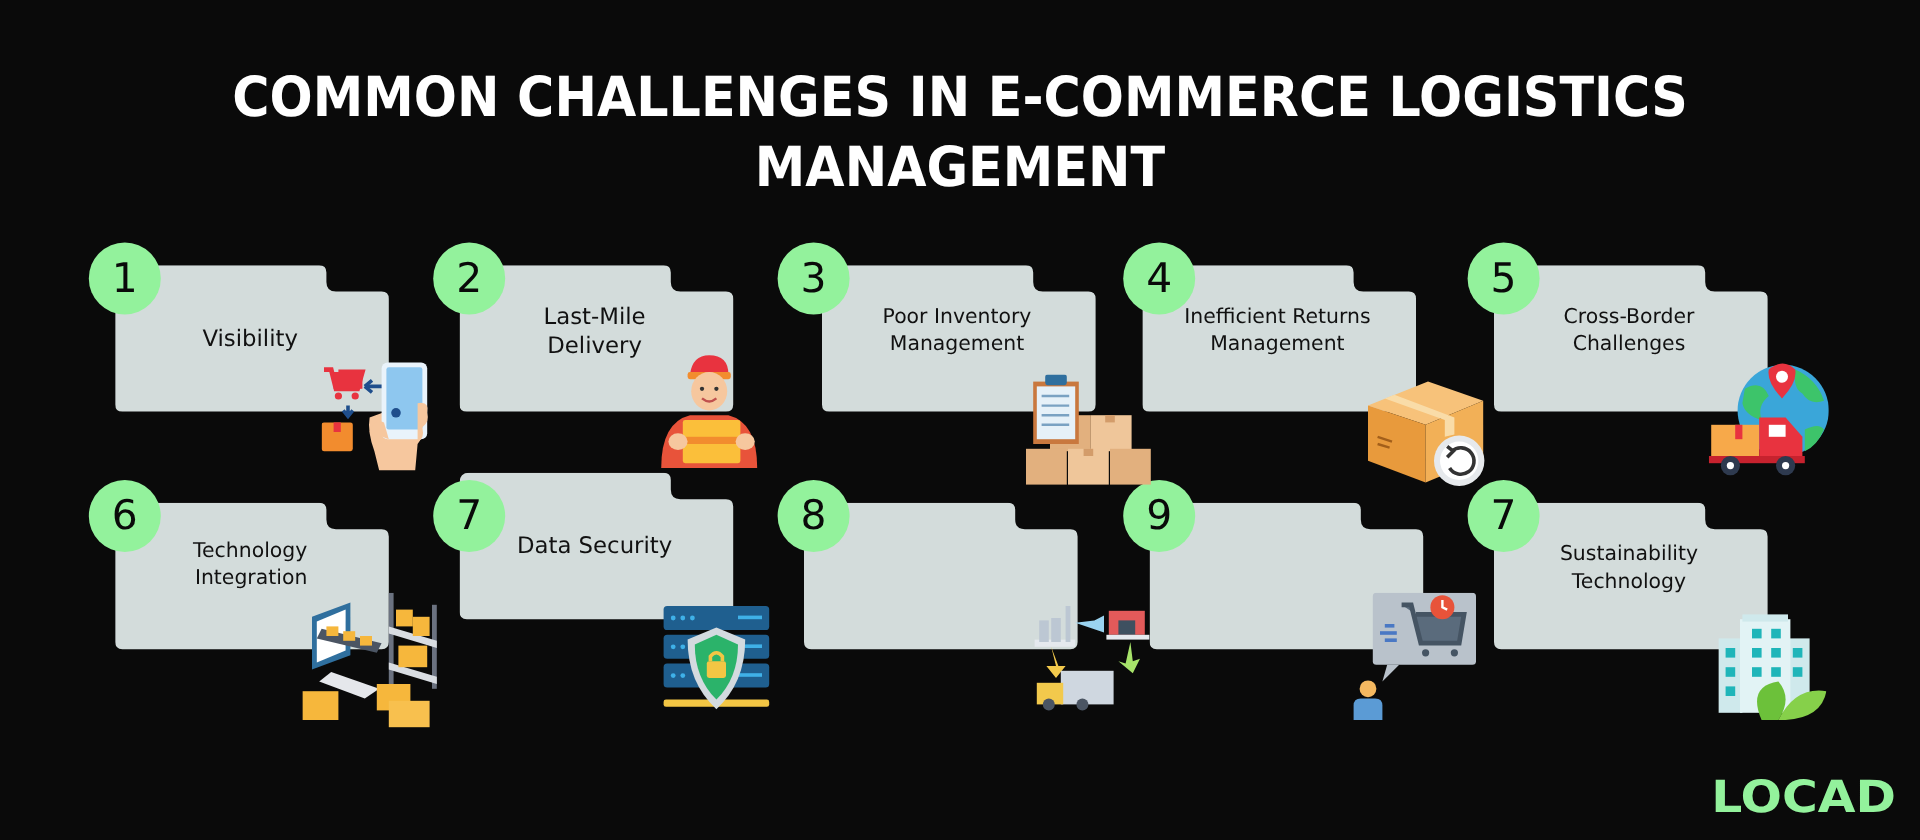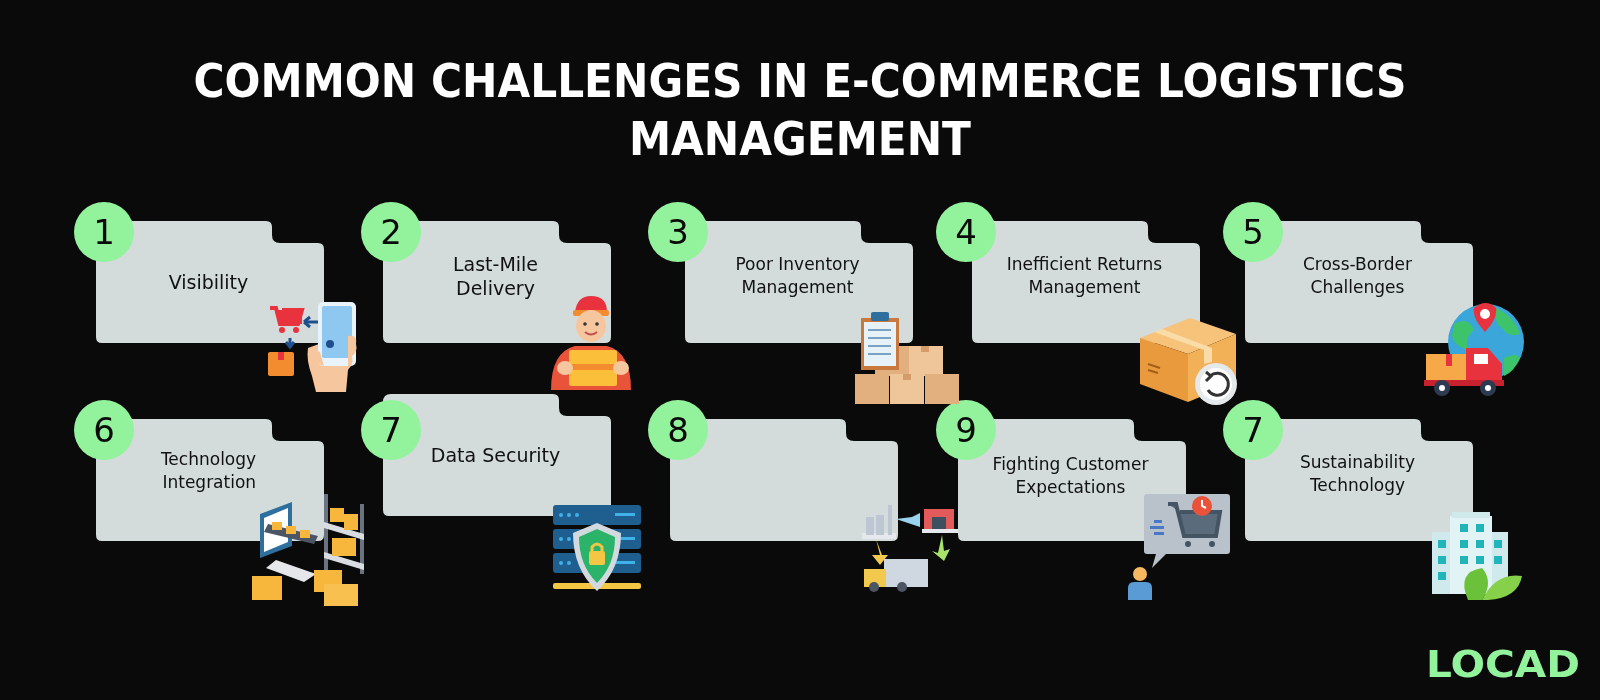--- a/index.html
+++ b/index.html
@@ -66,21 +66,21 @@
 
 <div class="card" style="left:670px; top:221px;margin-left:15px;">
   <svg class="shape" viewBox="0 0 230 124">
       <path d="M8 0 H170 Q176 0 176 6 V14 Q176 22 184 22 H222 Q228 22 228 28 V116 Q228 122 222 122 H6 Q0 122 0 116 V8 Q0 0 8 0 Z" fill="#d3dcdb"></path>
     </svg>
   <div class="label small" style="top:20px;">Poor Inventory
 Management</div>
 </div>
 <div class="badge" style="left:648px; top:202px;">3</div>
 
-<div class="card" style="left:972px; top:221px;">
+<div class="card" style="left:952px; top:221px;">
   <svg class="shape" viewBox="0 0 230 124">
       <path d="M8 0 H170 Q176 0 176 6 V14 Q176 22 184 22 H222 Q228 22 228 28 V116 Q228 122 222 122 H6 Q0 122 0 116 V8 Q0 0 8 0 Z" fill="#d3dcdb"></path>
     </svg>
   <div class="label small" style="top:20px;">Inefficient Returns
 Management</div>
 </div>
 <div class="badge" style="left:936px; top:202px;">4</div>
 
 <div class="card" style="left:1245px; top:221px;">
   <svg class="shape" viewBox="0 0 230 124">
@@ -112,22 +112,20 @@
   <svg class="shape" viewBox="0 0 230 124">
       <path d="M8 0 H170 Q176 0 176 6 V14 Q176 22 184 22 H222 Q228 22 228 28 V116 Q228 122 222 122 H6 Q0 122 0 116 V8 Q0 0 8 0 Z" fill="#d3dcdb"></path>
     </svg>
 </div>
 <div class="badge" style="left:648px; top:400px;">8</div>
 
 <div class="card" style="left:958px; top:419px;">
   <svg class="shape" viewBox="0 0 230 124">
       <path d="M8 0 H170 Q176 0 176 6 V14 Q176 22 184 22 H222 Q228 22 228 28 V116 Q228 122 222 122 H6 Q0 122 0 116 V8 Q0 0 8 0 Z" fill="#d3dcdb"></path>
     </svg>
-  <div class="label small" style="top:22px;">Fighting Customer
-Expectations</div>
 </div>
 <div class="badge" style="left:936px; top:400px;">9</div>
 
 <div class="card" style="left:1245px; top:419px;">
   <svg class="shape" viewBox="0 0 230 124">
       <path d="M8 0 H170 Q176 0 176 6 V14 Q176 22 184 22 H222 Q228 22 228 28 V116 Q228 122 222 122 H6 Q0 122 0 116 V8 Q0 0 8 0 Z" fill="#d3dcdb"></path>
     </svg>
   <div class="label small" style="top:20px;">Sustainability
 Technology</div>
 </div>

